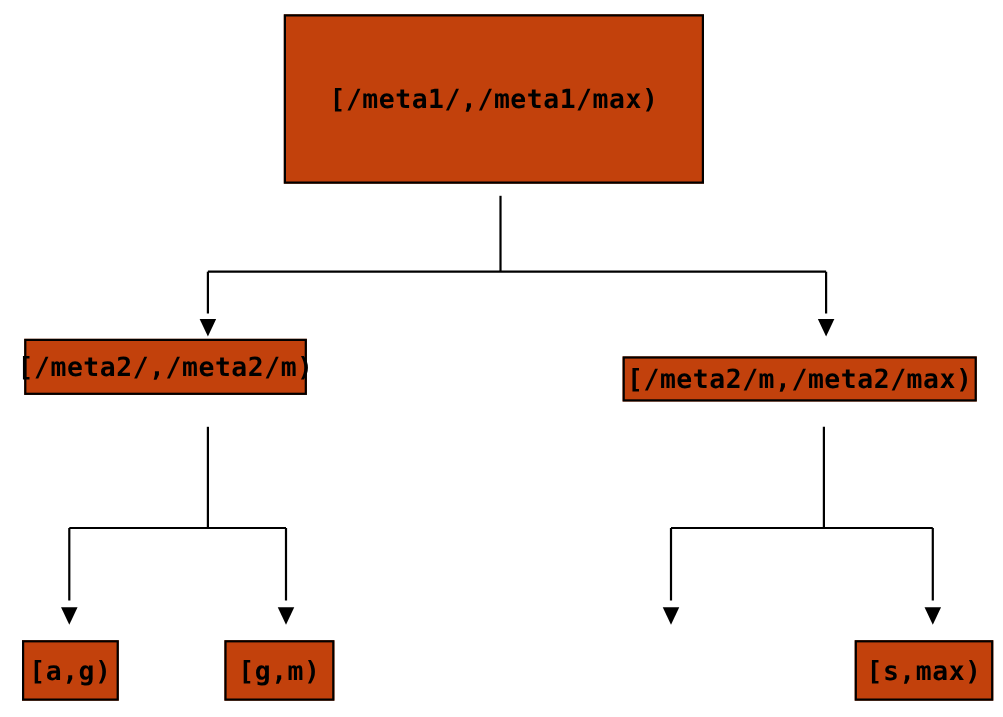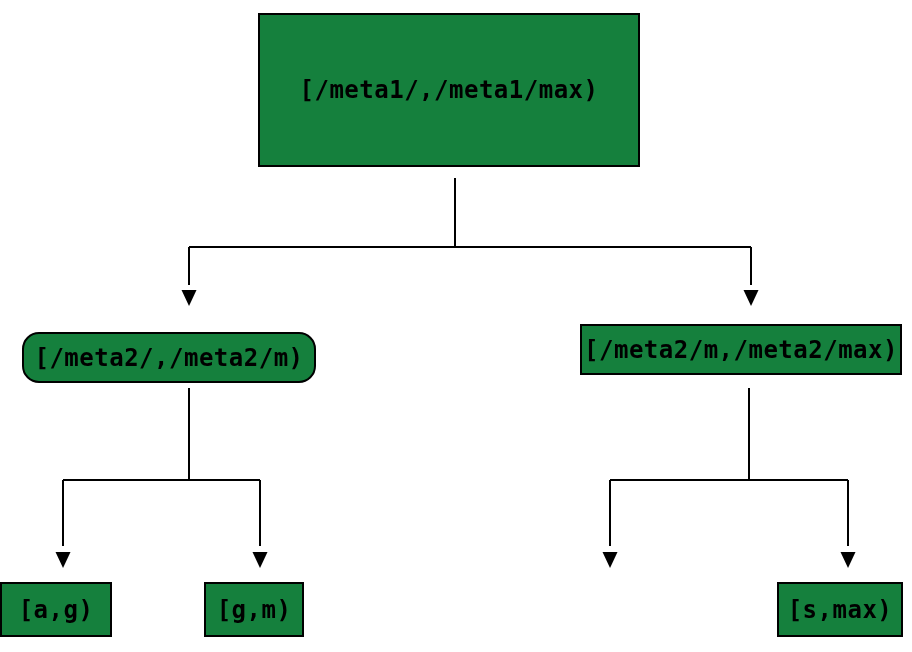--- a/index.html
+++ b/index.html
@@ -19,34 +19,34 @@
     position: absolute;
     left: 0;
     top: 0;
     width: 912px;
     height: 652px;
   }
   .node {
     position: absolute;
     box-sizing: border-box;
     border: 2px solid #000000;
-    background: #15803d;
+    background: #c2410c;
     display: flex;
     align-items: center;
     justify-content: center;
     font-size: 24px;
     font-weight: 700;
     color: #000000;
     white-space: pre;
     letter-spacing: 0.5px;
   }
   .node-root      { left: 258px; top: 13px;  width: 382px; height: 154px; }
-  .node-mid-left  { left: 22px;  top: 332px; width: 294px; height: 51px; border-radius: 17px;  }
-  .node-mid-right { left: 580px; top: 324px; width: 322px; height: 51px;  }
-  .node-leaf-ag   { left: 0;   top: 582px; width: 112px; height: 55px;  }
+  .node-mid-left  { left: 22px;  top: 308px; width: 257px; height: 51px;  }
+  .node-mid-right { left: 566px; top: 324px; width: 322px; height: 41px;  }
+  .node-leaf-ag   { left: 20px;   top: 582px; width: 88px; height: 55px;  }
   .node-leaf-gm   { left: 204px; top: 582px; width: 100px; height: 55px;  }
   .node-leaf-ms   { left: 553px; top: 582px; width: 102px; height: 55px;  }
   .node-leaf-smax { left: 777px; top: 582px; width: 126px; height: 55px; text-align: center;  }
 </style>
 </head>
 <body>
 
 <div class="canvas">
 
   <svg class="connectors" viewBox="0 0 912 652" xmlns="http://www.w3.org/2000/svg">

